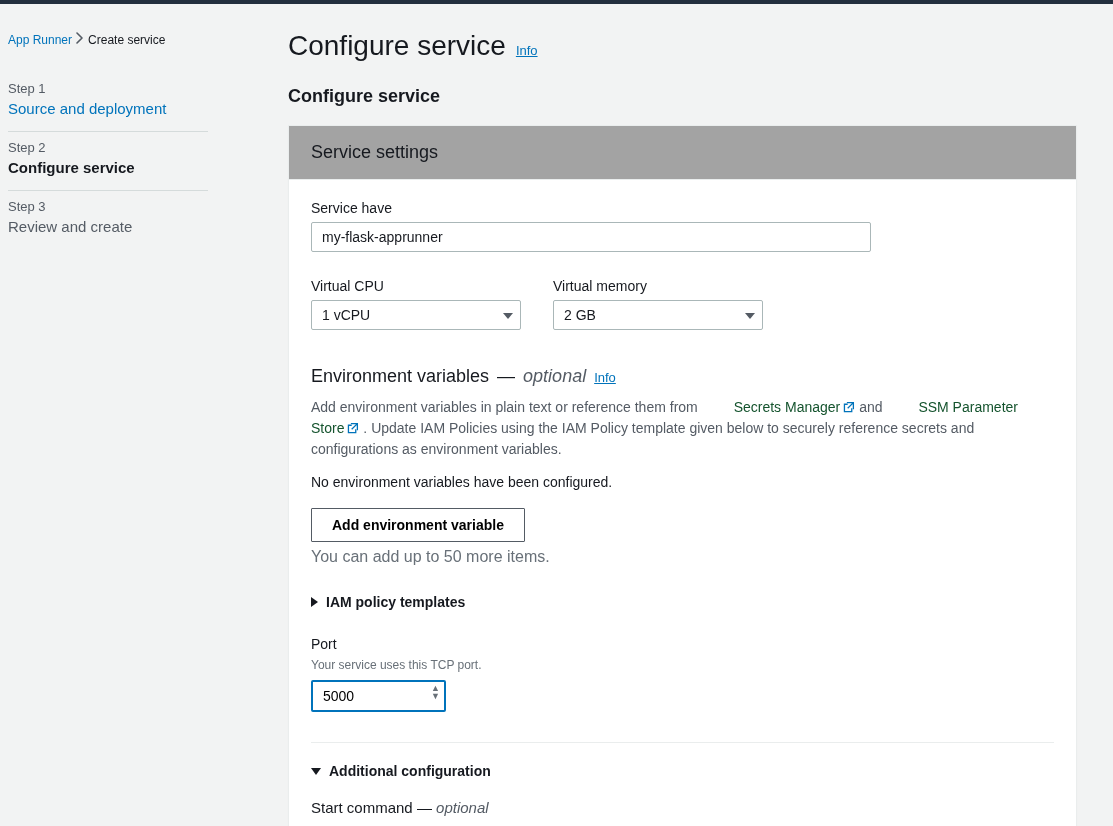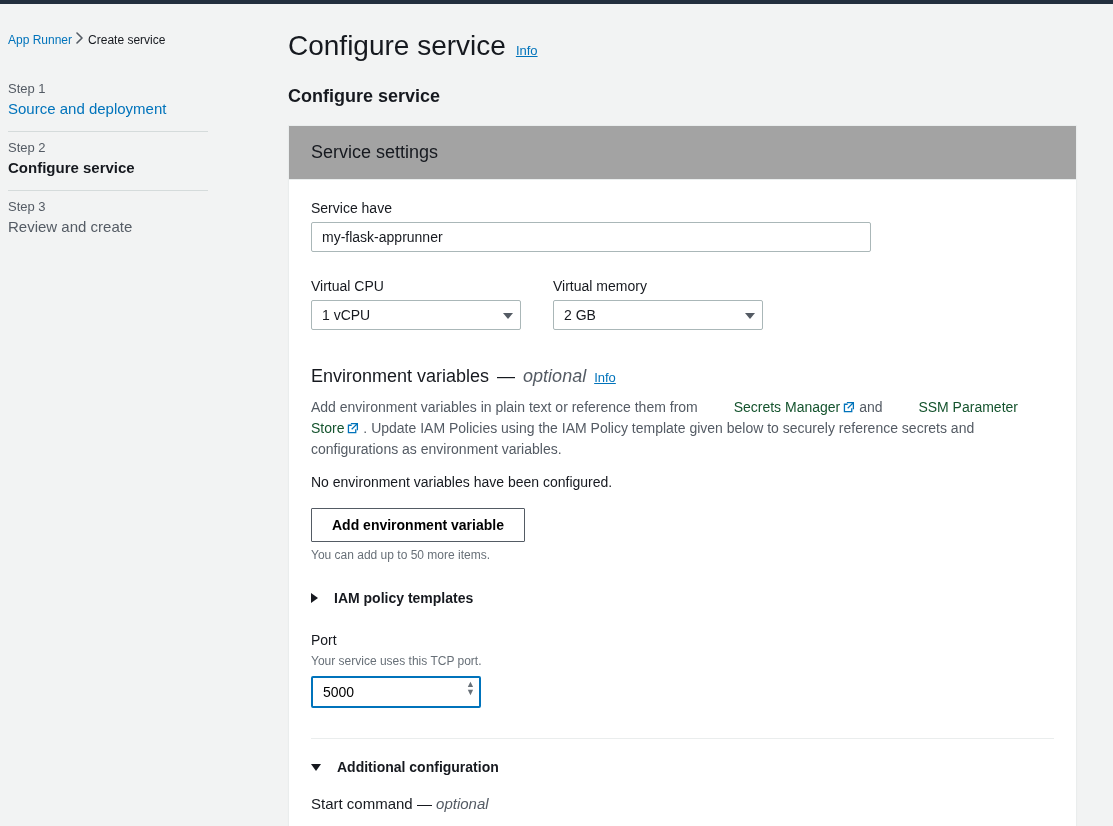--- a/index.html
+++ b/index.html
@@ -123,31 +123,31 @@
   .btn {
     display: inline-block;
     margin-top: 18px;
     padding: 8px 20px;
     border: 1px solid #545b64;
     border-radius: 1px;
     background: #fff;
     font-size: 14px; font-weight: 700;
     cursor: pointer;
   }
-  .small-help { color: #687078; font-size: 12px; margin-top: 6px; }
+  .small-help { color: #687078; font-size: 16px; margin-top: 6px; }
   .expander {
-    display: flex; align-items: center; gap: 16px;
+    display: flex; align-items: center; gap: 8px;
     font-weight: 700; font-size: 14px; margin-top: 28px;
     cursor: pointer;
   }
   .tri-right { width: 0; height: 0; border-top: 5px solid transparent; border-bottom: 5px solid transparent; border-left: 7px solid #16191f; }
   .tri-down { width: 0; height: 0; border-left: 5px solid transparent; border-right: 5px solid transparent; border-top: 7px solid #16191f; }
   .port-block { margin-top: 26px; }
   .port-input {
-    width: 170px;
+    width: 135px;
     padding: 6px 26px 6px 10px;
     font-size: 14px;
     border: 2px solid #0073bb;
     border-radius: 2px;
     background: #fff;
     margin-top: 8px;
   }
   .spinner {
     position: absolute; right: 6px; top: 50%; transform: translateY(-50%);
     display: flex; flex-direction: column; gap: 1px; color: #687078;

